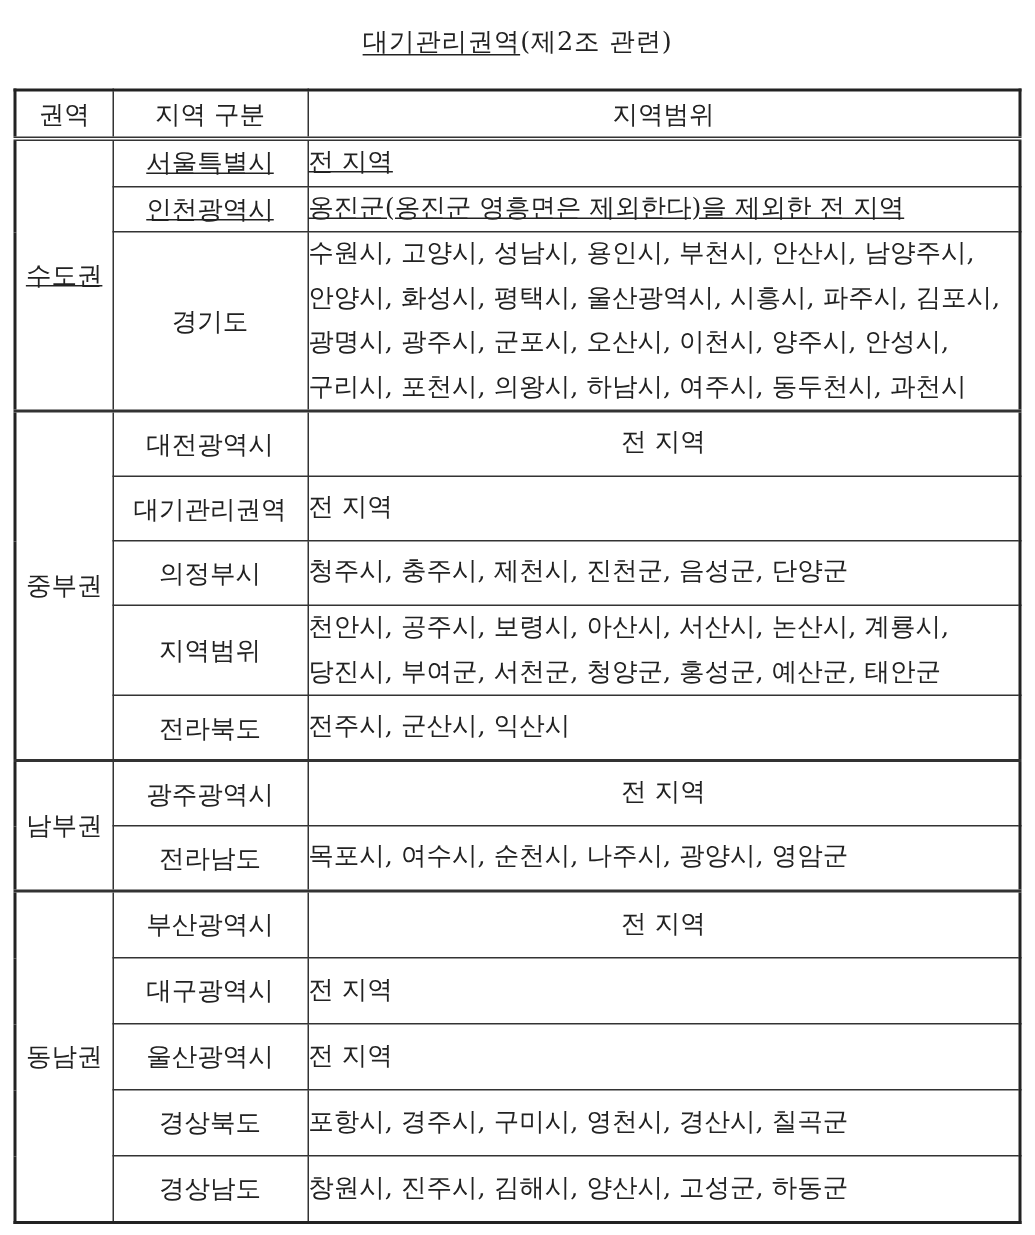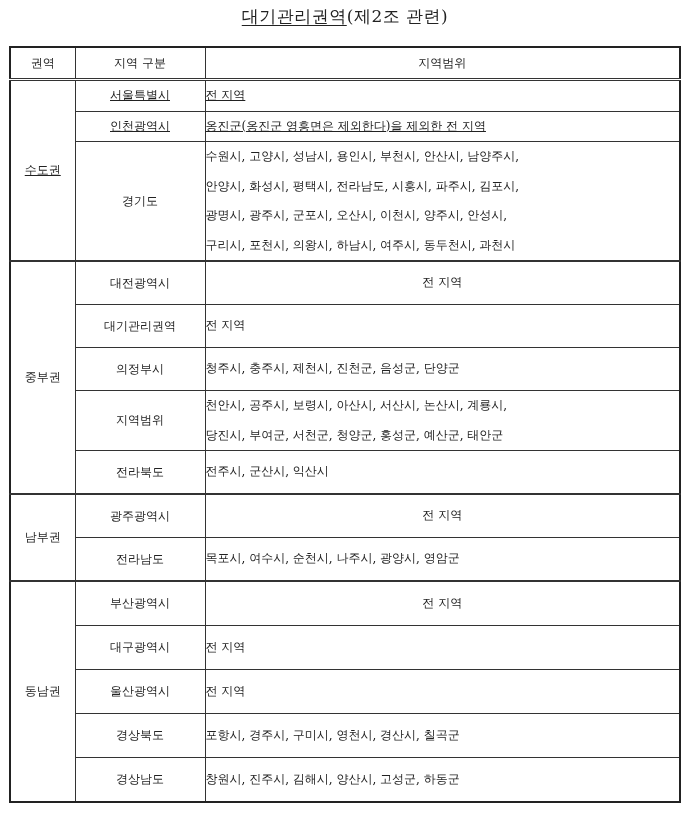--- a/index.html
+++ b/index.html
@@ -10,39 +10,39 @@
     body {
       width: 690px;
       height: 823px;
       position: relative;
       font-family: "DejaVu Serif", "Liberation Serif", serif;
       color: #222;
       overflow: hidden;
     }
     .title {
       position: absolute;
-      top: 5px;
+      top: 16px;
       left: 0;
       width: 690px;
       text-align: center;
       font-size: 17px;
       letter-spacing: 0.5px;
     }
     .title .u {
       text-decoration: underline;
       text-underline-offset: 3px;
     }
     table.regions {
       position: absolute;
-      top: 46px;
+      top: 59px;
       left: 9px;
       width: 672px;
       border-collapse: collapse;
       border: 2px solid #222;
-      font-size: 12px;
+      font-size: 17px;
       table-layout: fixed;
     }
     table.regions th, table.regions td {
       border: 1px solid #333;
       padding: 0;
       vertical-align: middle;
       font-weight: normal;
     }
     table.regions thead th {
       height: 30px;
@@ -94,21 +94,21 @@
       <td class="range">전 지역</td>
     </tr>
     <tr class="h-sm">
       <td class="sub">인천광역시</td>
       <td class="range">옹진군(옹진군 영흥면은 제외한다)을 제외한 전 지역</td>
     </tr>
     <tr>
       <td class="sub">경기도</td>
       <td class="range">
         <div>수원시, 고양시, 성남시, 용인시, 부천시, 안산시, 남양주시,</div>
-        <div>안양시, 화성시, 평택시, 전라남도, 시흥시, 파주시, 김포시,</div>
+        <div>안양시, 화성시, 평택시, 울산광역시, 시흥시, 파주시, 김포시,</div>
         <div>광명시, 광주시, 군포시, 오산시, 이천시, 양주시, 안성시,</div>
         <div>구리시, 포천시, 의왕시, 하남시, 여주시, 동두천시, 과천시</div>
       </td>
     </tr>
 
     <tr class="h-md zone-start">
       <td class="zone" rowspan="5">중부권</td>
       <td class="sub">대전광역시</td>
       <td class="range">전 지역</td>
     </tr>

